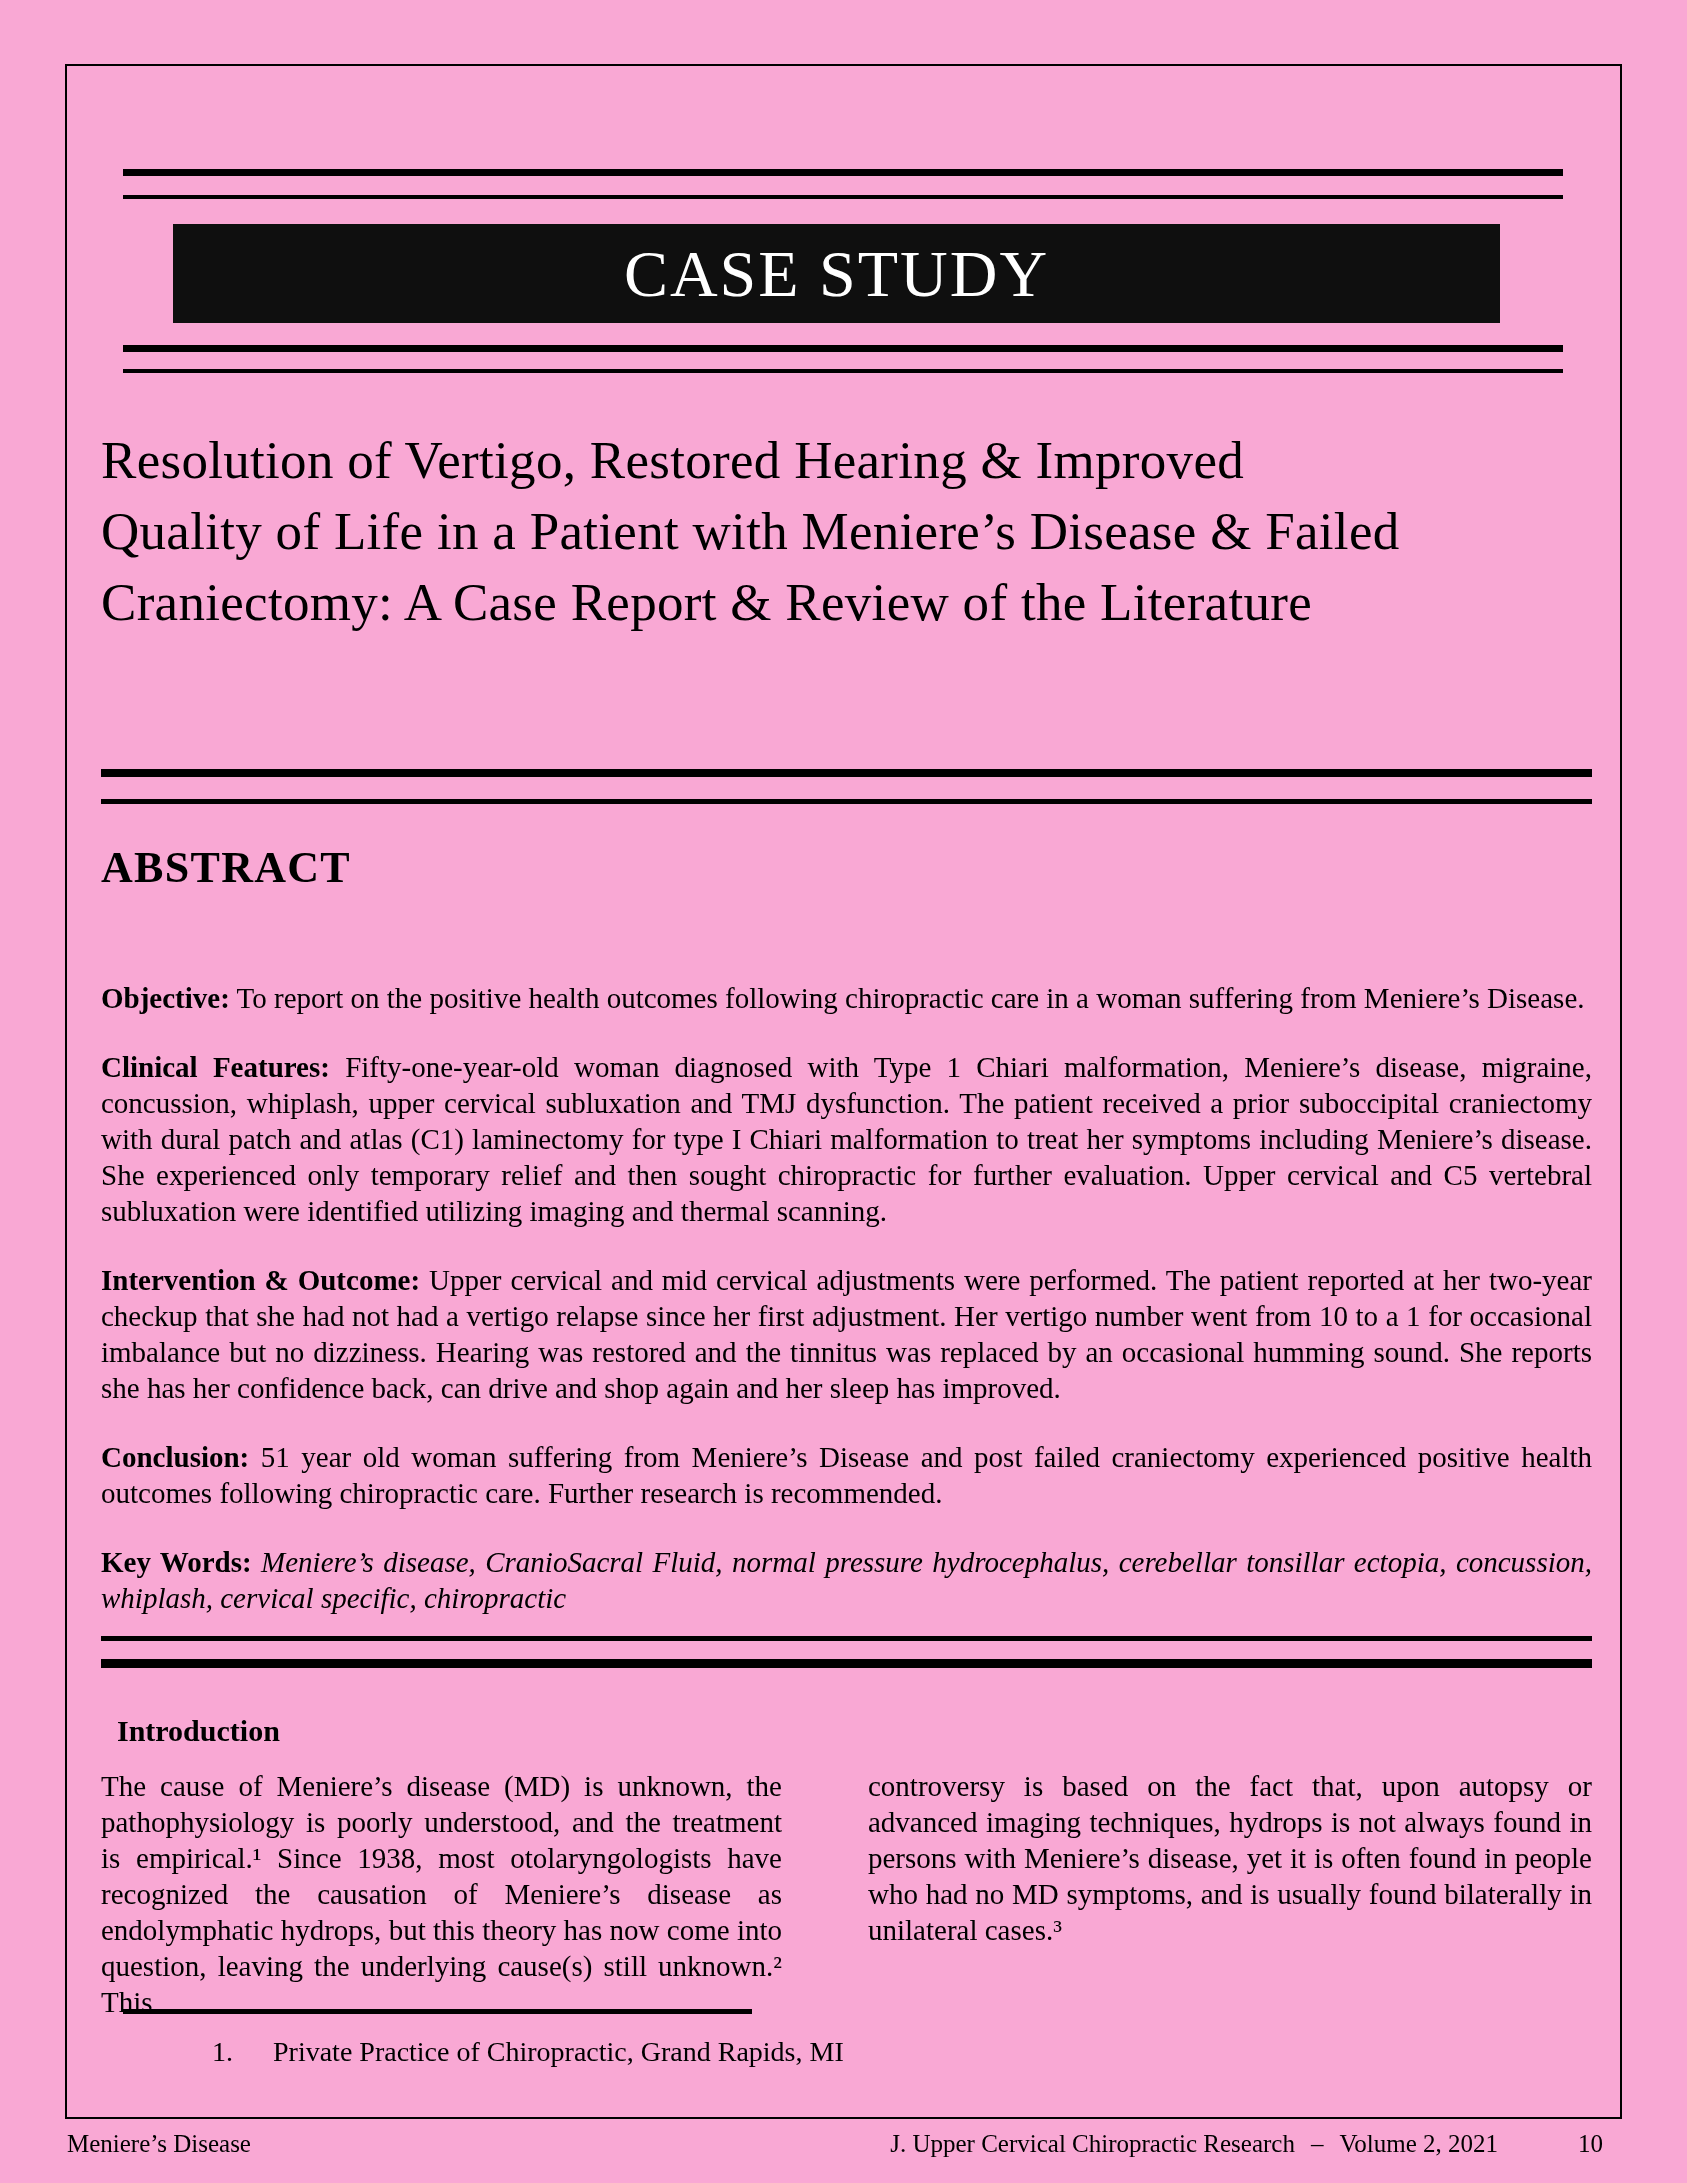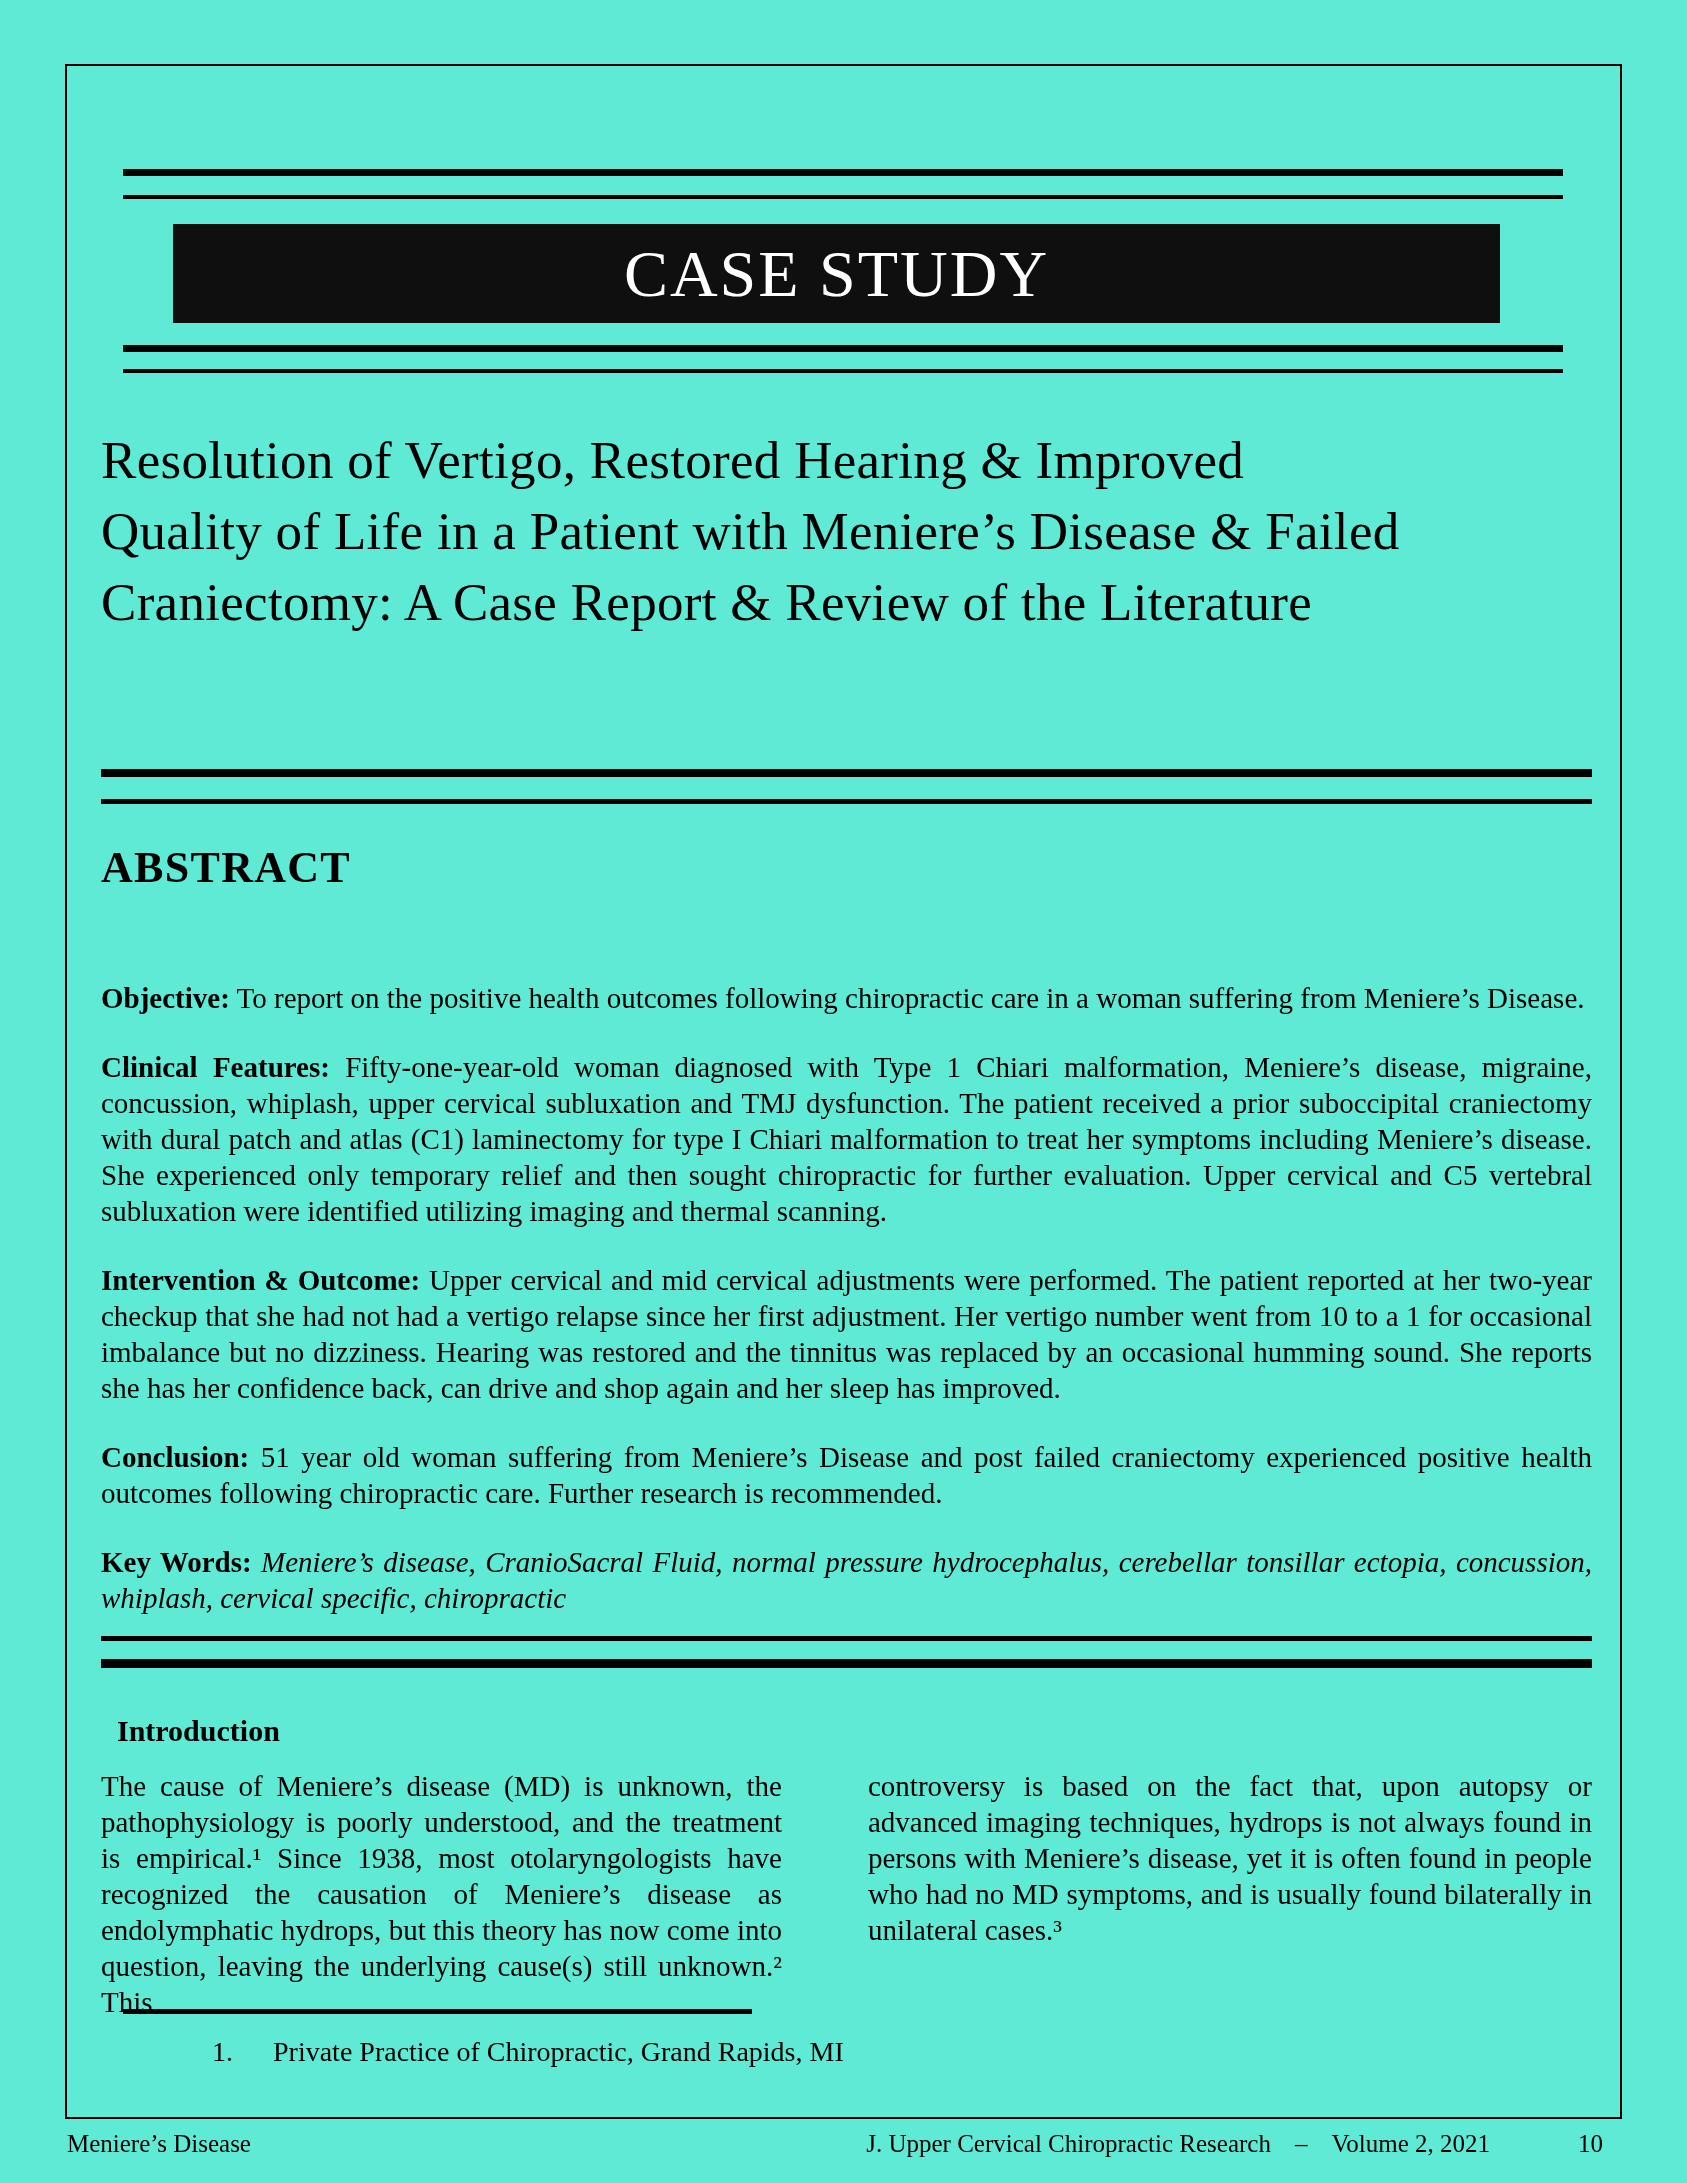--- a/index.html
+++ b/index.html
@@ -4,21 +4,21 @@
 <style>
   html, body {
     margin: 0;
     padding: 0;
     background: #ffffff;
   }
   .page {
     position: relative;
     width: 1687px;
     height: 2183px;
-    background: #5eead4;
+    background: #f9a8d4;
     font-family: "Liberation Serif", serif;
     color: #000000;
     overflow: hidden;
   }
   .page-border {
     position: absolute;
     left: 65px;
     top: 64px;
     width: 1557px;
     height: 2055px;
@@ -148,21 +148,21 @@
     width: 1536px;
     display: flex;
     align-items: baseline;
     font-size: 25px;
     white-space: nowrap;
   }
   .footer-right {
     margin-left: auto;
     display: flex;
     align-items: baseline;
-    gap: 24px;
+    gap: 16px;
   }
   .footer-pageno { margin-left: 64px; }
 </style>
 </head>
 <body>
 
 <div class="page">
 
   <div class="page-border"></div>
 

